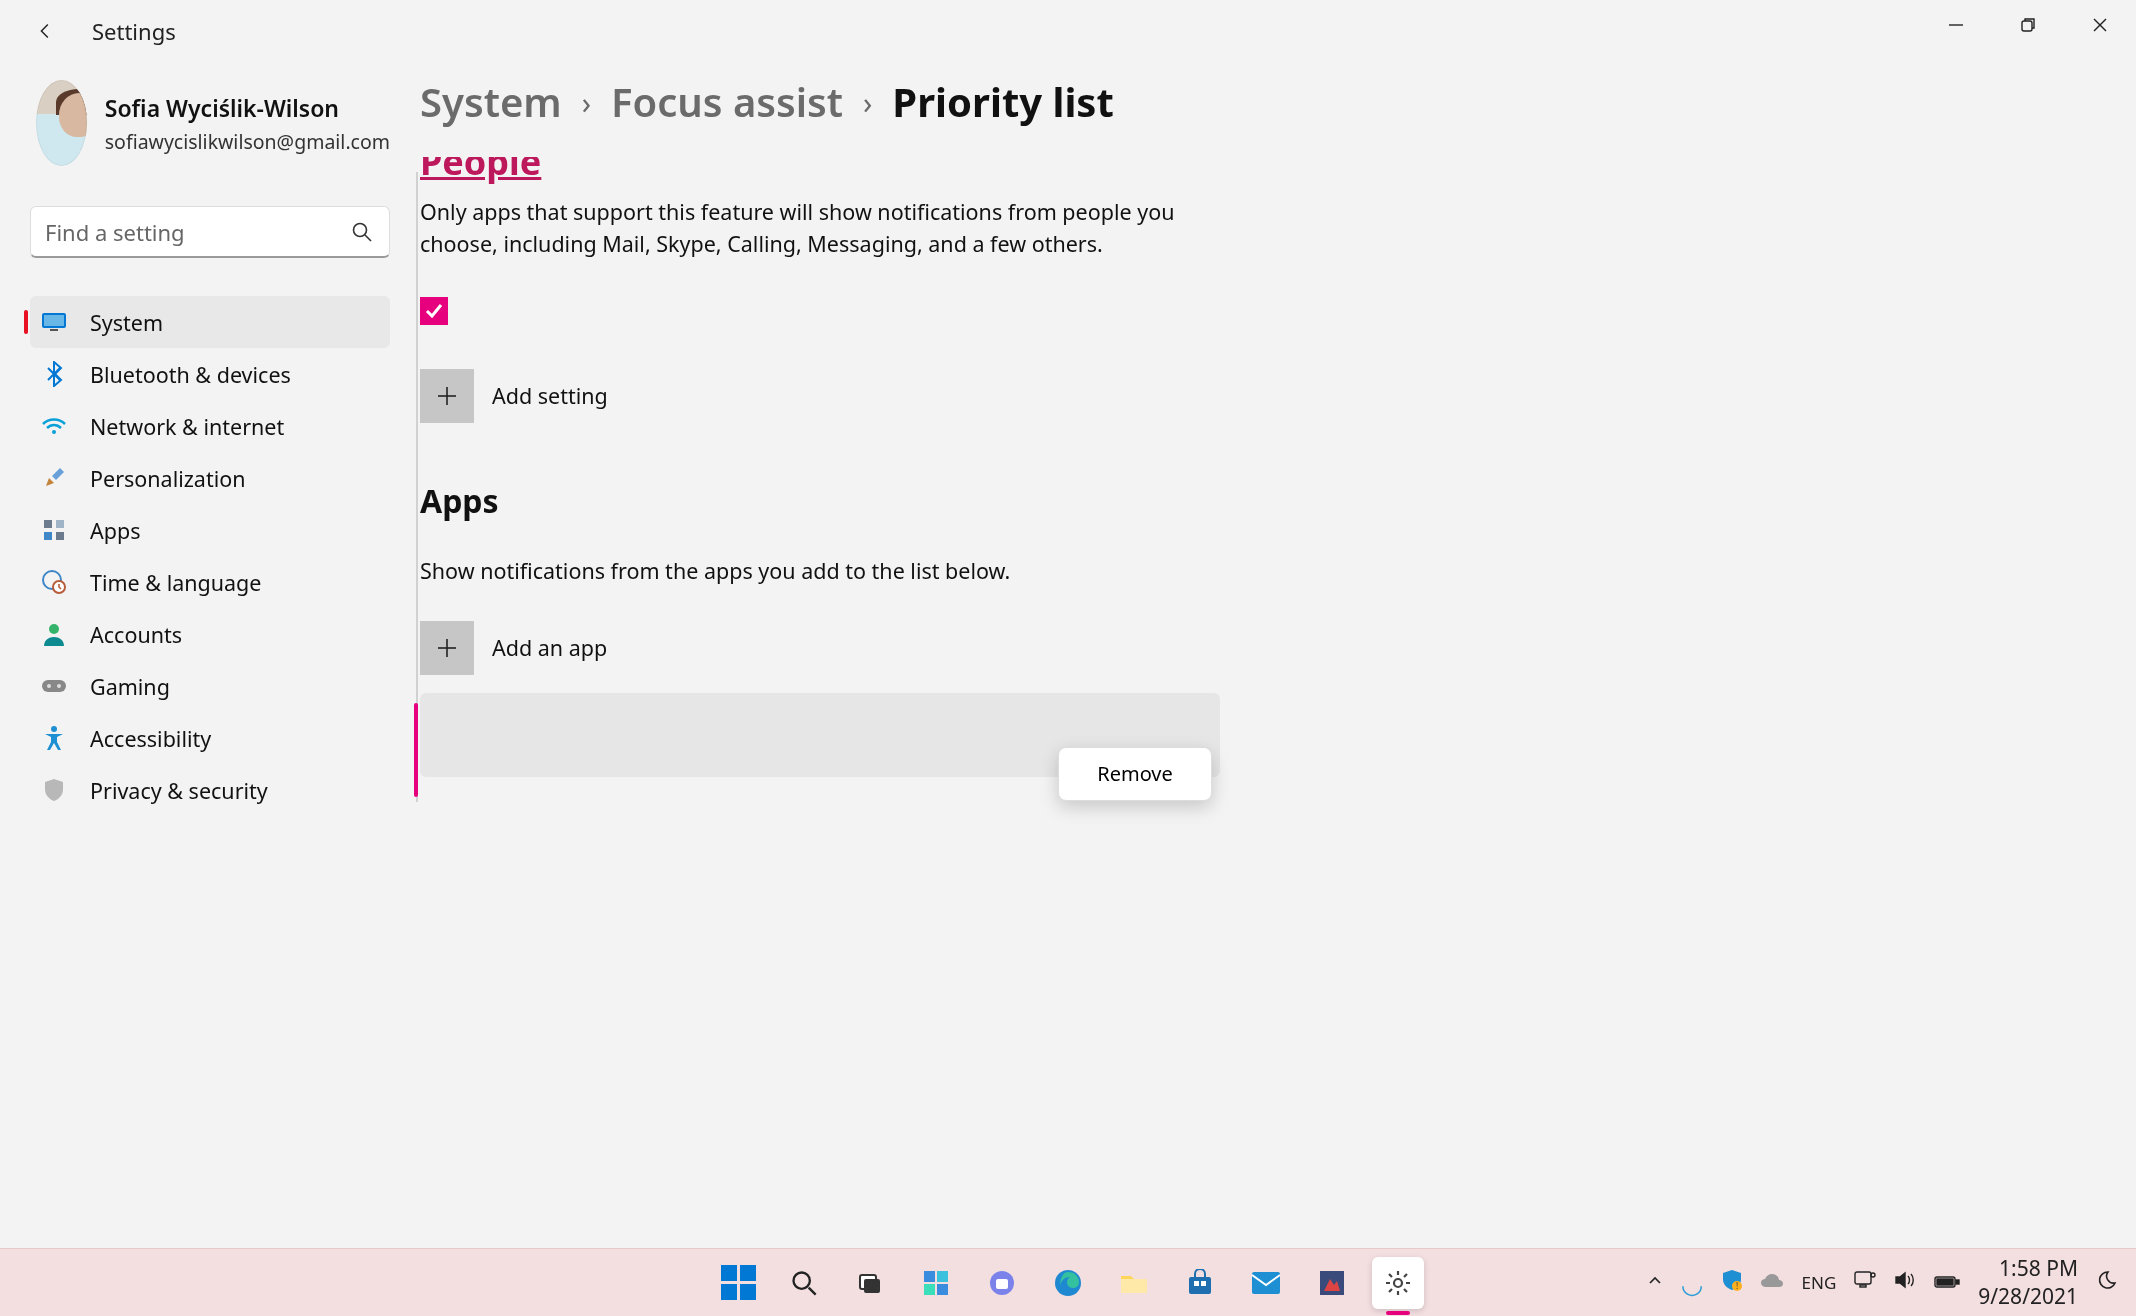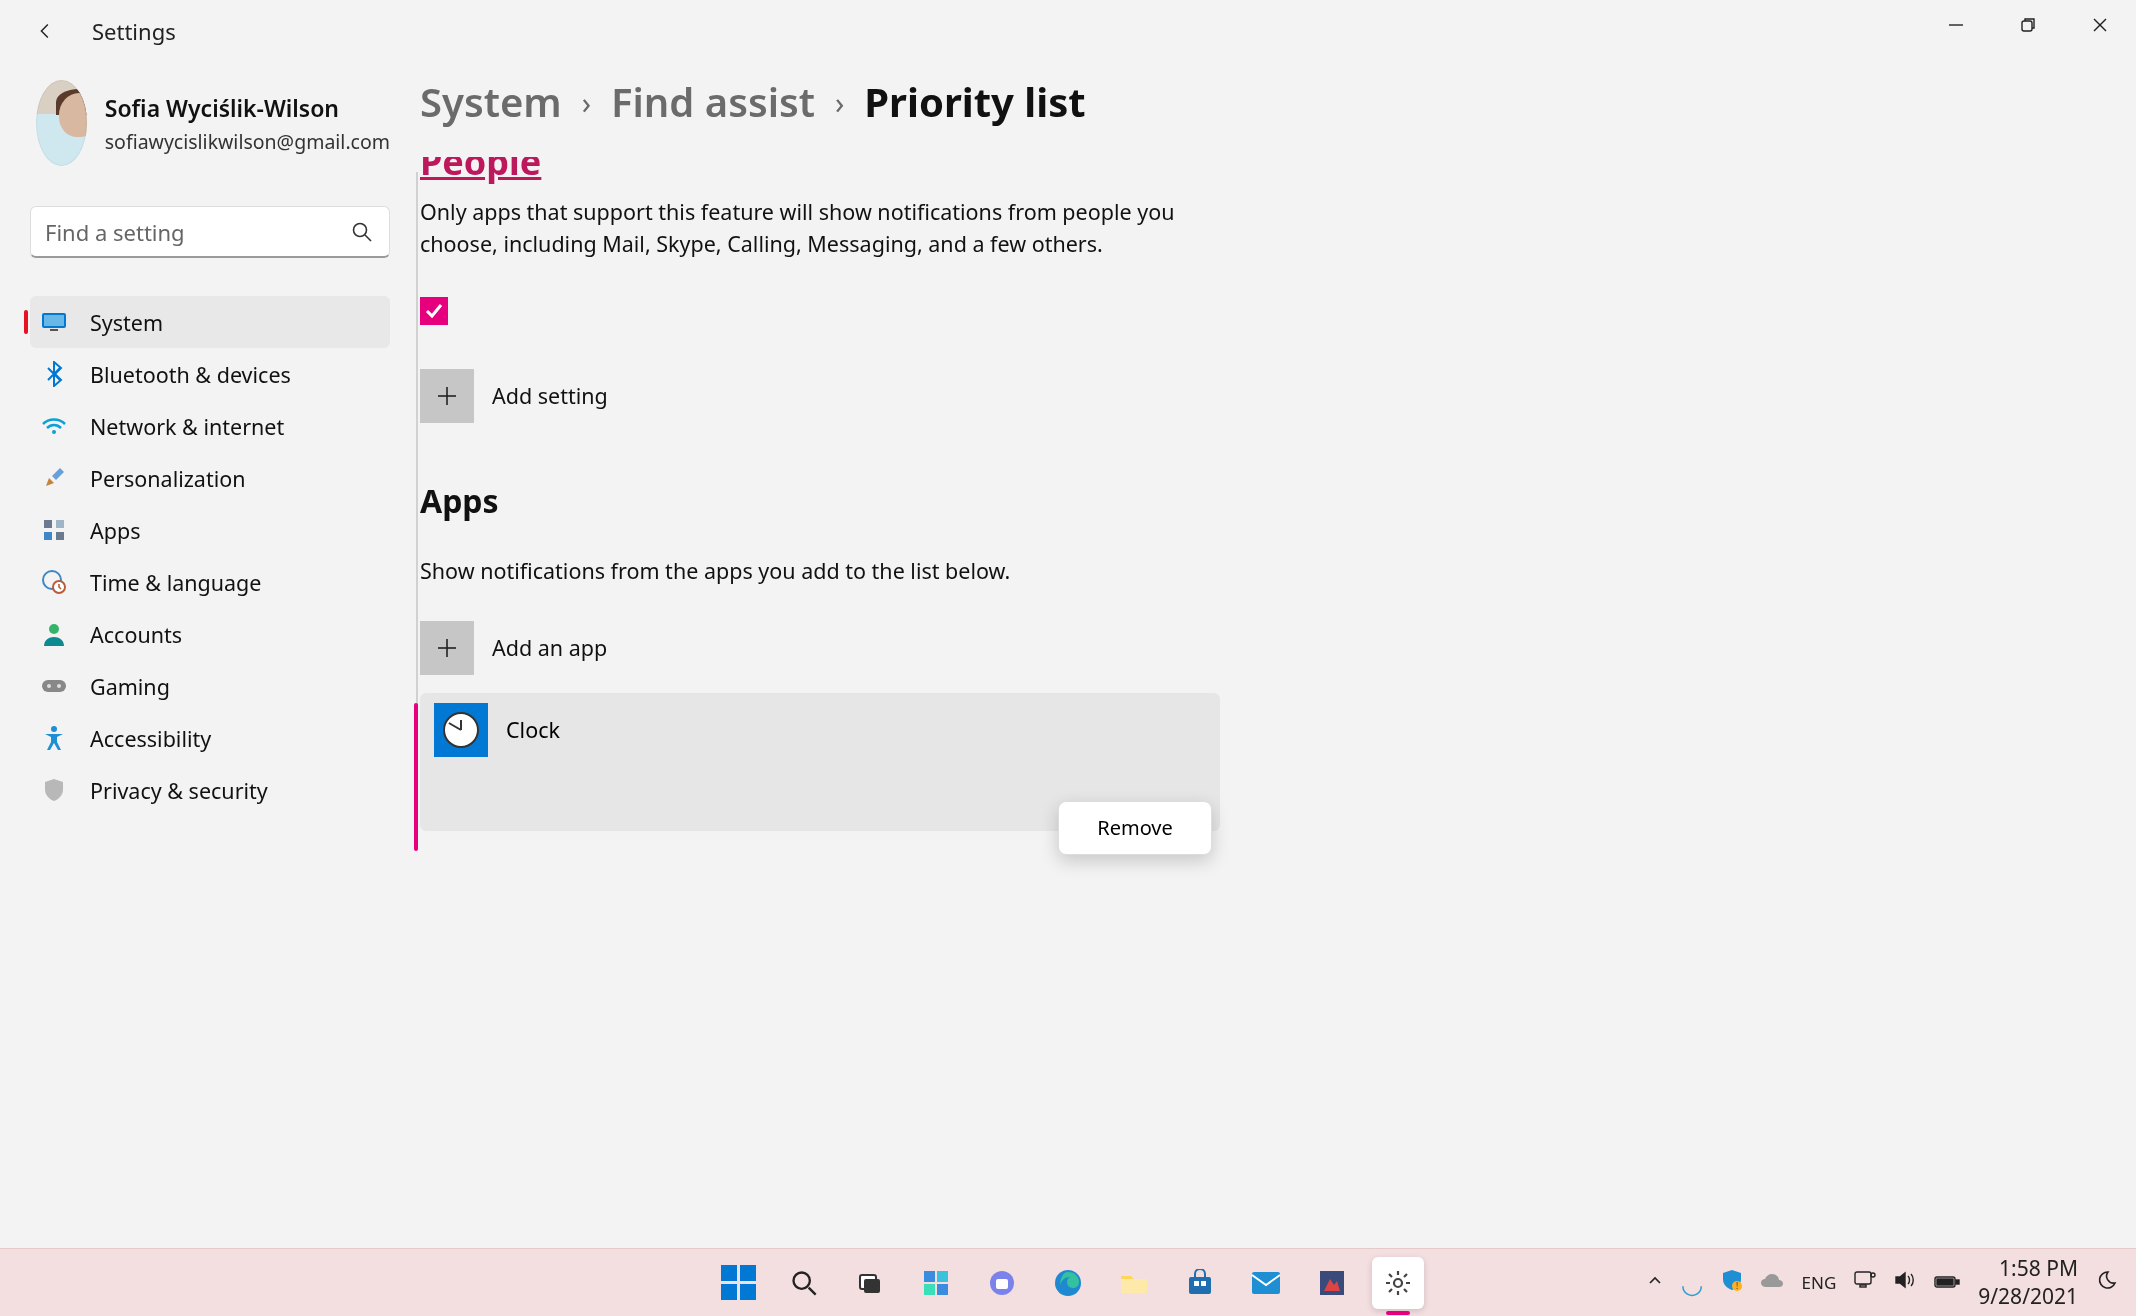--- a/index.html
+++ b/index.html
@@ -239,21 +239,21 @@
       </div>
     </div>
   </div>
 
   <div class="main">
     <div class="scroll-sep"></div>
 
     <div class="breadcrumb">
       <span class="crumb">System</span>
       <span class="sep">›</span>
-      <span class="crumb">Find assist</span>
+      <span class="crumb">Focus assist</span>
       <span class="sep">›</span>
       <span class="crumb current">Priority list</span>
     </div>
 
     <div class="section-title clipped">People</div>
     <div class="desc">Only apps that support this feature will show notifications from people you choose, including Mail, Skype, Calling, Messaging, and a few others.</div>
 
     <div class="check-row">
       <div class="checkbox">
         <svg width="20" height="20" viewBox="0 0 20 20" fill="none" stroke="#fff" stroke-width="3">
@@ -281,26 +281,20 @@
           <svg width="22" height="22" viewBox="0 0 22 22" stroke="#222" stroke-width="1.6">
               <line x1="11" y1="2" x2="11" y2="20"></line>
               <line x1="2" y1="11" x2="20" y2="11"></line>
             </svg>
         </div>
         <span class="add-label">Add an app</span>
       </div>
 
       <div class="app-list">
         <div class="selected-app">
-          <div class="app-row">
-            <div class="app-icon">
-                <div class="app-clock"></div>
-              </div>
-            <span style="font-size:21.5px;">Clock</span>
-          </div>
           <div class="ctx-menu">
             <span>Remove</span>
           </div>
         </div>
       </div>
     </div>
   </div>
 </div>
 
 <div class="taskbar">

